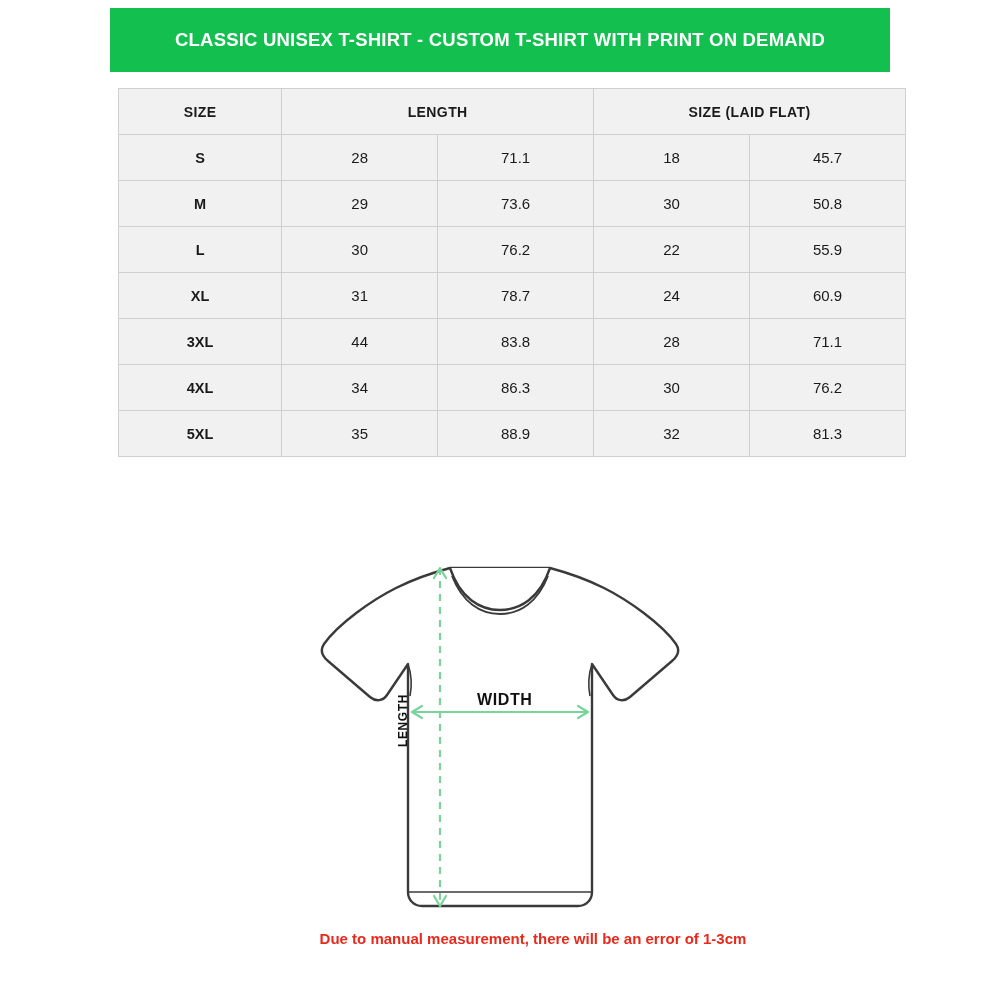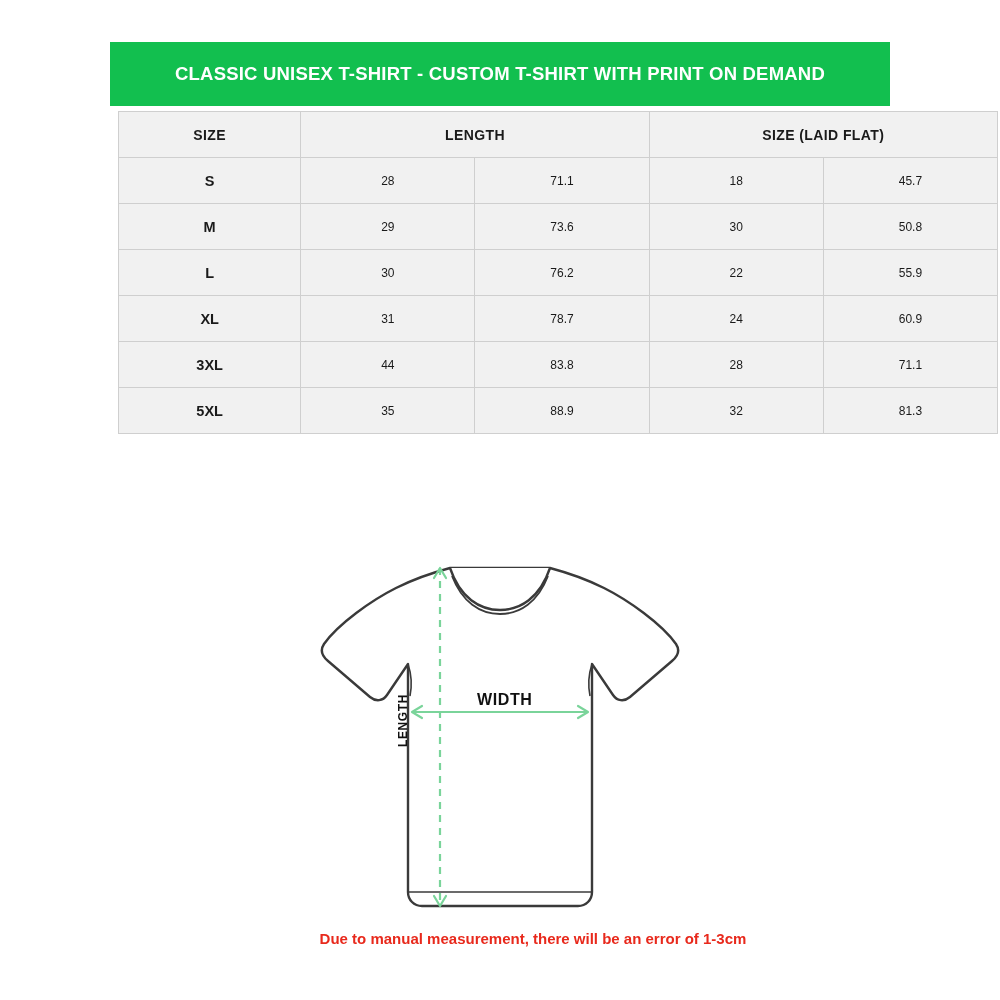--- a/index.html
+++ b/index.html
@@ -26,47 +26,46 @@
   .header-band {
     position: absolute;
     left: 110px;
     top: 8px;
     width: 780px;
     height: 64px;
     background: #12bf4f;
     display: flex;
     align-items: center;
     justify-content: center;
-    margin-top: 34px;
   }
   .header-title {
     color: #ffffff;
     font-size: 18.5px;
     font-weight: bold;
     letter-spacing: 0.2px;
     text-align: center;
     white-space: nowrap;
   }
 
   
   .size-table {
     position: absolute;
     left: 118px;
-    top: 111px;
-    width: 880px;
+    top: 88px;
+    width: 788px;
     border-collapse: collapse;
     table-layout: fixed;
   }
   .size-table th,
   .size-table td {
     border: 1px solid #cfcfcf;
     height: 45px;
     text-align: center;
     vertical-align: middle;
-    font-size: 12px;
+    font-size: 15px;
     background: #f1f1f1;
     padding: 0;
   }
   .size-table th {
     font-weight: bold;
     font-size: 14px;
     letter-spacing: 0.4px;
   }
   .size-table td.size-cell {
     font-weight: bold;
@@ -172,20 +171,27 @@
         <td>78.7</td>
         <td>24</td>
         <td>60.9</td>
       </tr>
       <tr>
         <td class="size-cell">3XL</td>
         <td>44</td>
         <td>83.8</td>
         <td>28</td>
         <td>71.1</td>
+      </tr>
+      <tr>
+        <td class="size-cell">4XL</td>
+        <td>34</td>
+        <td>86.3</td>
+        <td>30</td>
+        <td>76.2</td>
       </tr>
       <tr>
         <td class="size-cell">5XL</td>
         <td>35</td>
         <td>88.9</td>
         <td>32</td>
         <td>81.3</td>
       </tr>
     </tbody>
   </table>

